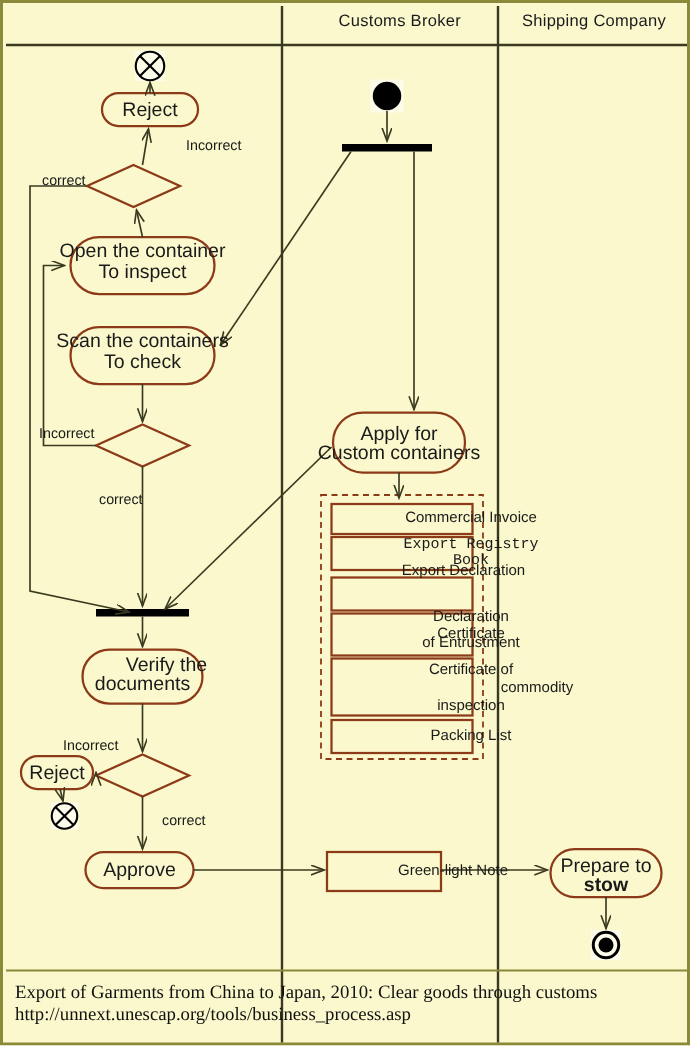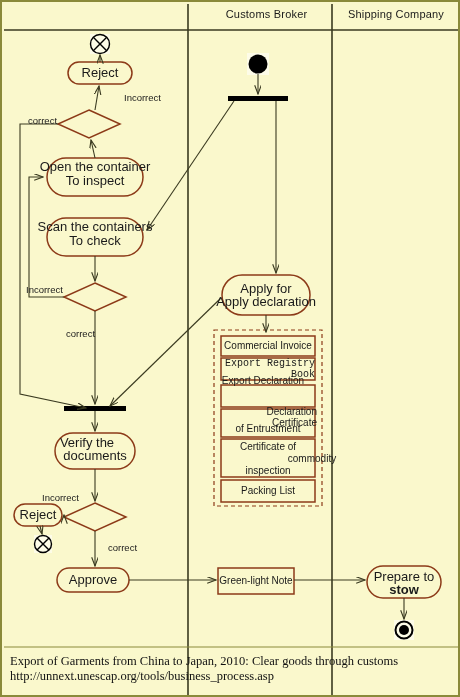--- a/index.html
+++ b/index.html
@@ -30,24 +30,25 @@
     text-align:center;
     font-size:13px;
     color:#1a1a1a;
     line-height:12px;
     pointer-events:none;
     white-space:nowrap;
   }
   .doc-label{
     position:absolute;
     display:flex;align-items:center;justify-content:center;
-    text-align:right;
+    text-align:center;
     font-size:10px;
     color:#1a1a1a;
     line-height:11.5px;
+    margin-left:46px;
   }
   .edge-label{
     position:absolute;
     font-size:9.5px;
     color:#1a1a1a;
     white-space:nowrap;
   }
   .caption{
     position:absolute;
     left:8px;
@@ -184,28 +185,28 @@
   </svg>
 
   <div class="node-label" style="left:66px;top:60px;width:64px;height:22px;">Reject</div>
 
   <div class="node-label" style="left:45px;top:158px;width:96px;height:14px;">Open the container</div>
   <div class="node-label" style="left:45px;top:218px;width:96px;height:14px;">Scan the containers</div>
 
   <div class="node-label" style="left:45px;top:172px;width:96px;height:14px;">To inspect</div>
   <div class="node-label" style="left:45px;top:232px;width:96px;height:14px;">To check</div>
 
-  <div class="node-label" style="left:45px;top:434px;width:80px;height:14px;text-align:center;">Verify the</div>
+  <div class="node-label" style="left:69px;top:434px;width:80px;height:14px;text-align:center;">Verify the</div>
   <div class="node-label" style="left:53px;top:447px;width:80px;height:14px;">documents</div>
 
   <div class="node-label" style="left:12px;top:502px;width:48px;height:22px;">Reject</div>
   <div class="node-label" style="left:55px;top:566px;width:72px;height:24px;">Approve</div>
 
   <div class="node-label" style="left:220px;top:280px;width:88px;height:13px;">Apply for</div>
-  <div class="node-label" style="left:218px;top:293px;width:92px;height:13px;">Apply declaration</div>
+  <div class="node-label" style="left:218px;top:293px;width:92px;height:13px;">Custom containers</div>
 
   <div class="doc-label" style="left:219px;top:334px;width:94px;height:20px;">Commercial Invoice</div>
   <div class="doc-label" style="left:219px;top:356px;width:94px;height:22px;font-family:Liberation Mono, monospace;">Export Registry Book</div>
   <div class="doc-label" style="left:219px;top:368px;width:84px;height:22px;">Export Declaration</div>
   <div class="doc-label" style="left:217px;top:409px;width:98px;height:12px;">Declaration Certificate</div>
   <div class="doc-label" style="left:219px;top:421px;width:94px;height:12px;">of Entrustment</div>
   <div class="doc-label" style="left:219px;top:439px;width:94px;height:12px;">Certificate of</div>
   <div class="doc-label" style="left:219px;top:451px;width:94px;height:12px;padding-left:44px;">commodity</div>
   <div class="doc-label" style="left:219px;top:463px;width:94px;height:12px;">inspection</div>
   <div class="doc-label" style="left:219px;top:478px;width:94px;height:22px;">Packing List</div>

